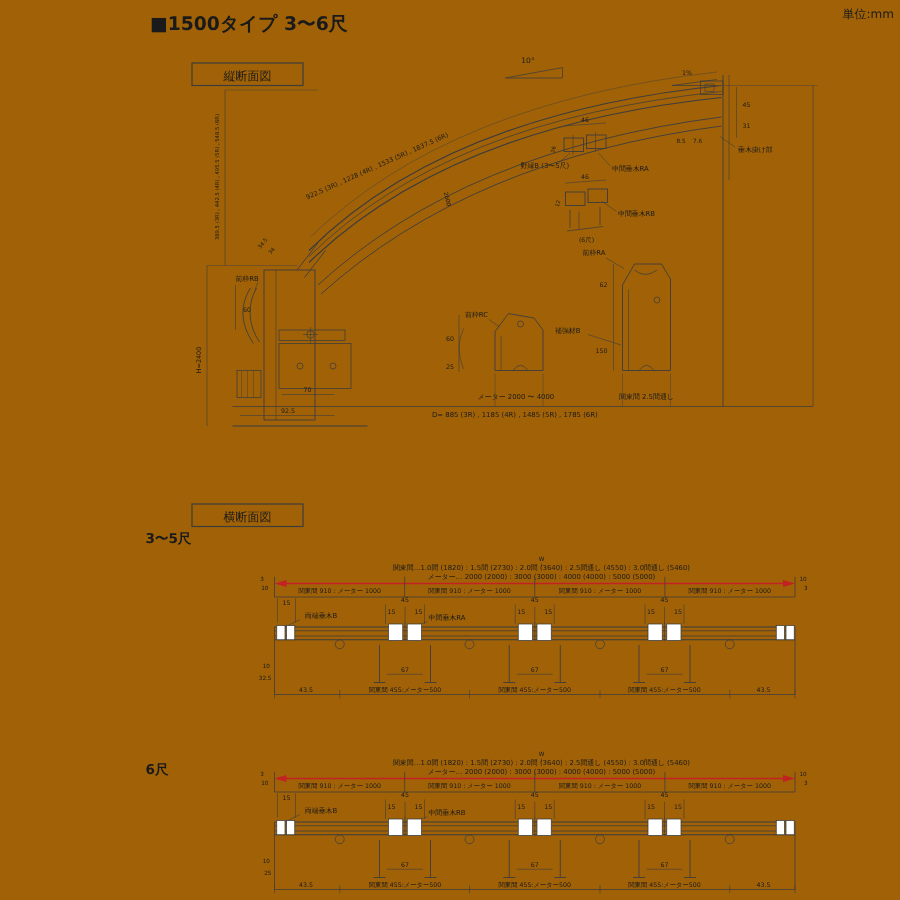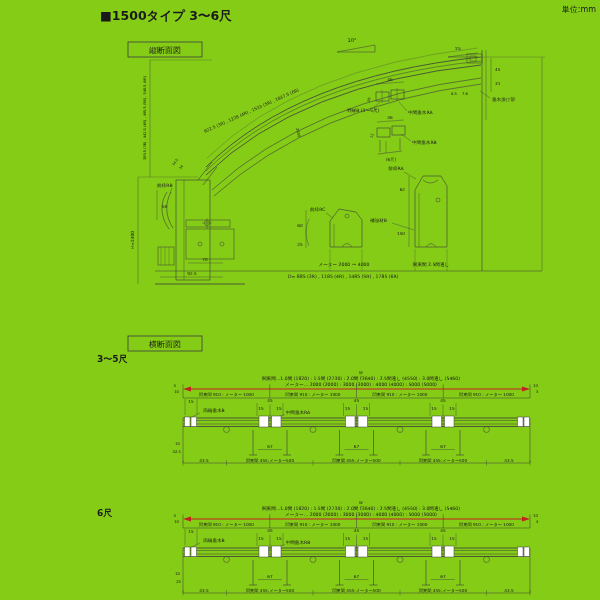--- a/index.html
+++ b/index.html
@@ -1,16 +1,16 @@
 <!DOCTYPE html>
 <html><head>
 <meta charset="utf-8">
 <style>
   html,body{margin:0;padding:0;background:#fff;}
-  #stage{position:relative;width:600px;height:600px;background:#84cc16;overflow:hidden;}
+  #stage{position:relative;width:600px;height:600px;background:#a16207;overflow:hidden;}
   svg{font-family:"DejaVu Sans",sans-serif;}
   svg line,svg path,svg rect,svg circle,svg polyline{stroke:#3c3c3c;fill:none;}
   svg text{fill:#1a1a1a;stroke:none;}
   .t35{font-size:3.5px}.t38{font-size:3.8px}.t40{font-size:4.2px}
   .t43{font-size:4.3px}.t44{font-size:4.6px}.t48{font-size:5px}
   .t8{font-size:8px}.t9{font-size:9px;font-weight:bold}
   .t13{font-size:12.5px;font-weight:bold}
   .mid{text-anchor:middle}.end{text-anchor:end}
   .s2{stroke-width:.3}.s3{stroke-width:.4}.s4{stroke-width:.5}
   .s5{stroke-width:.6}.s6{stroke-width:.8}

